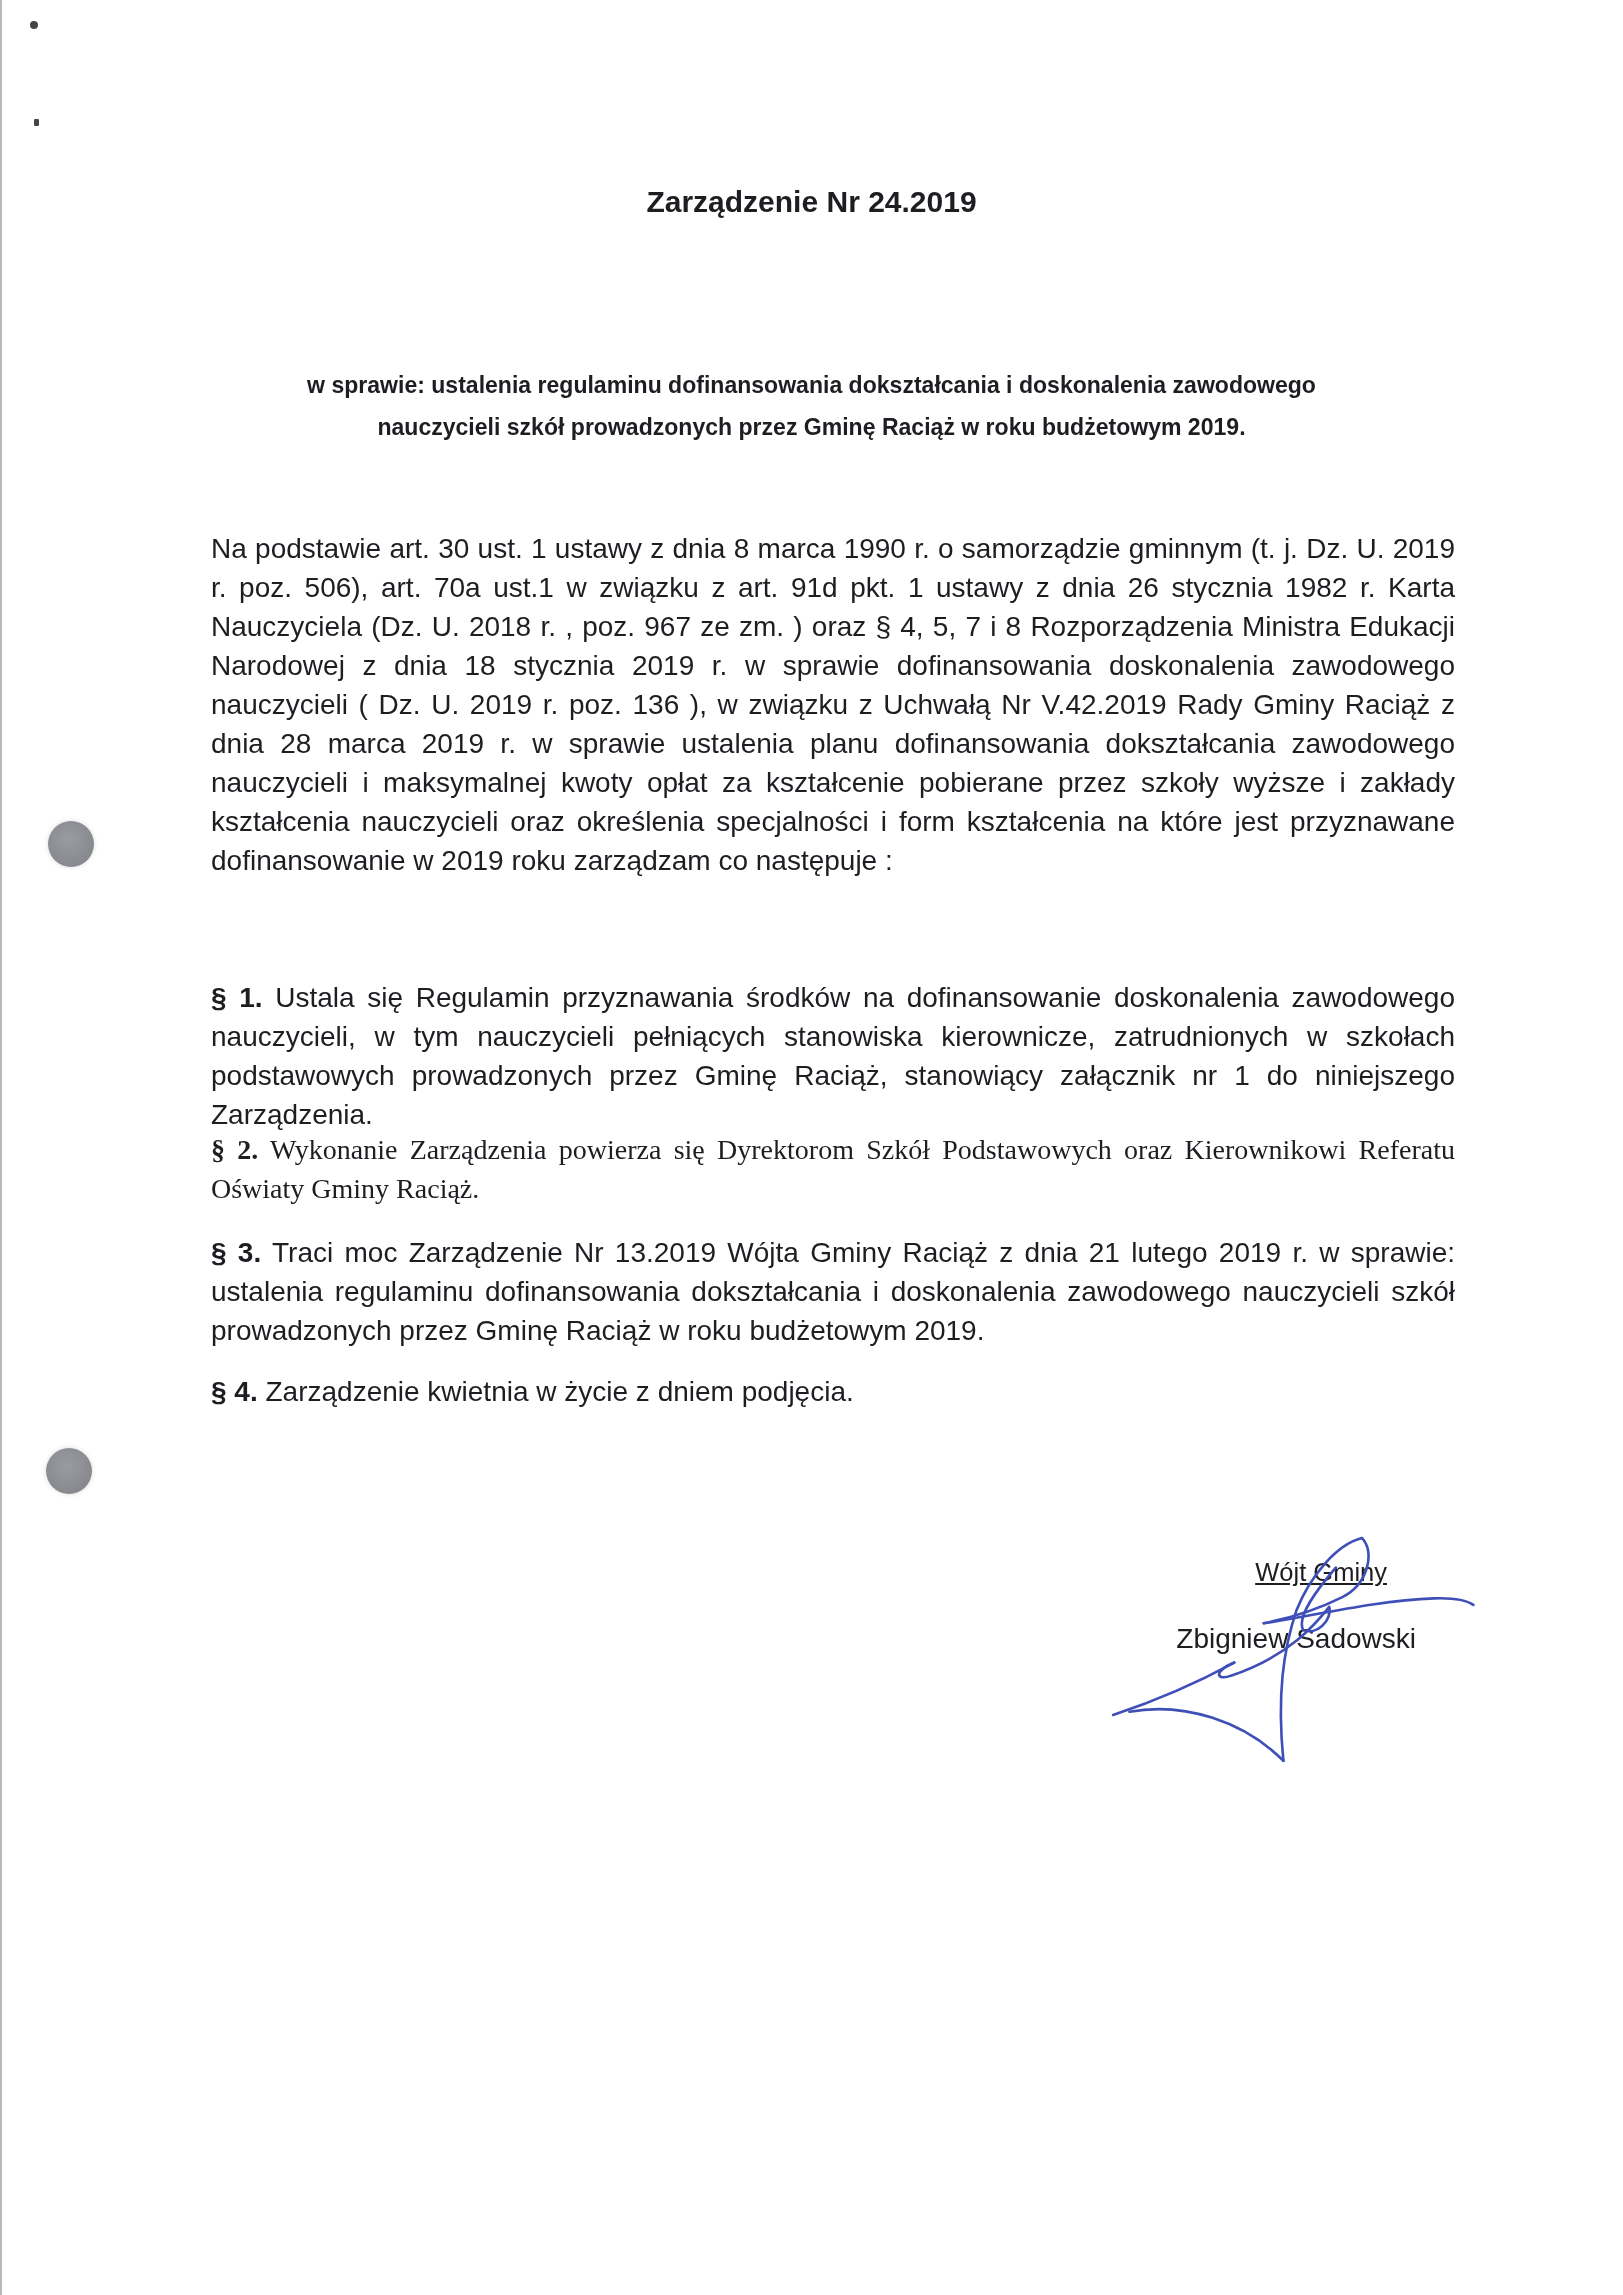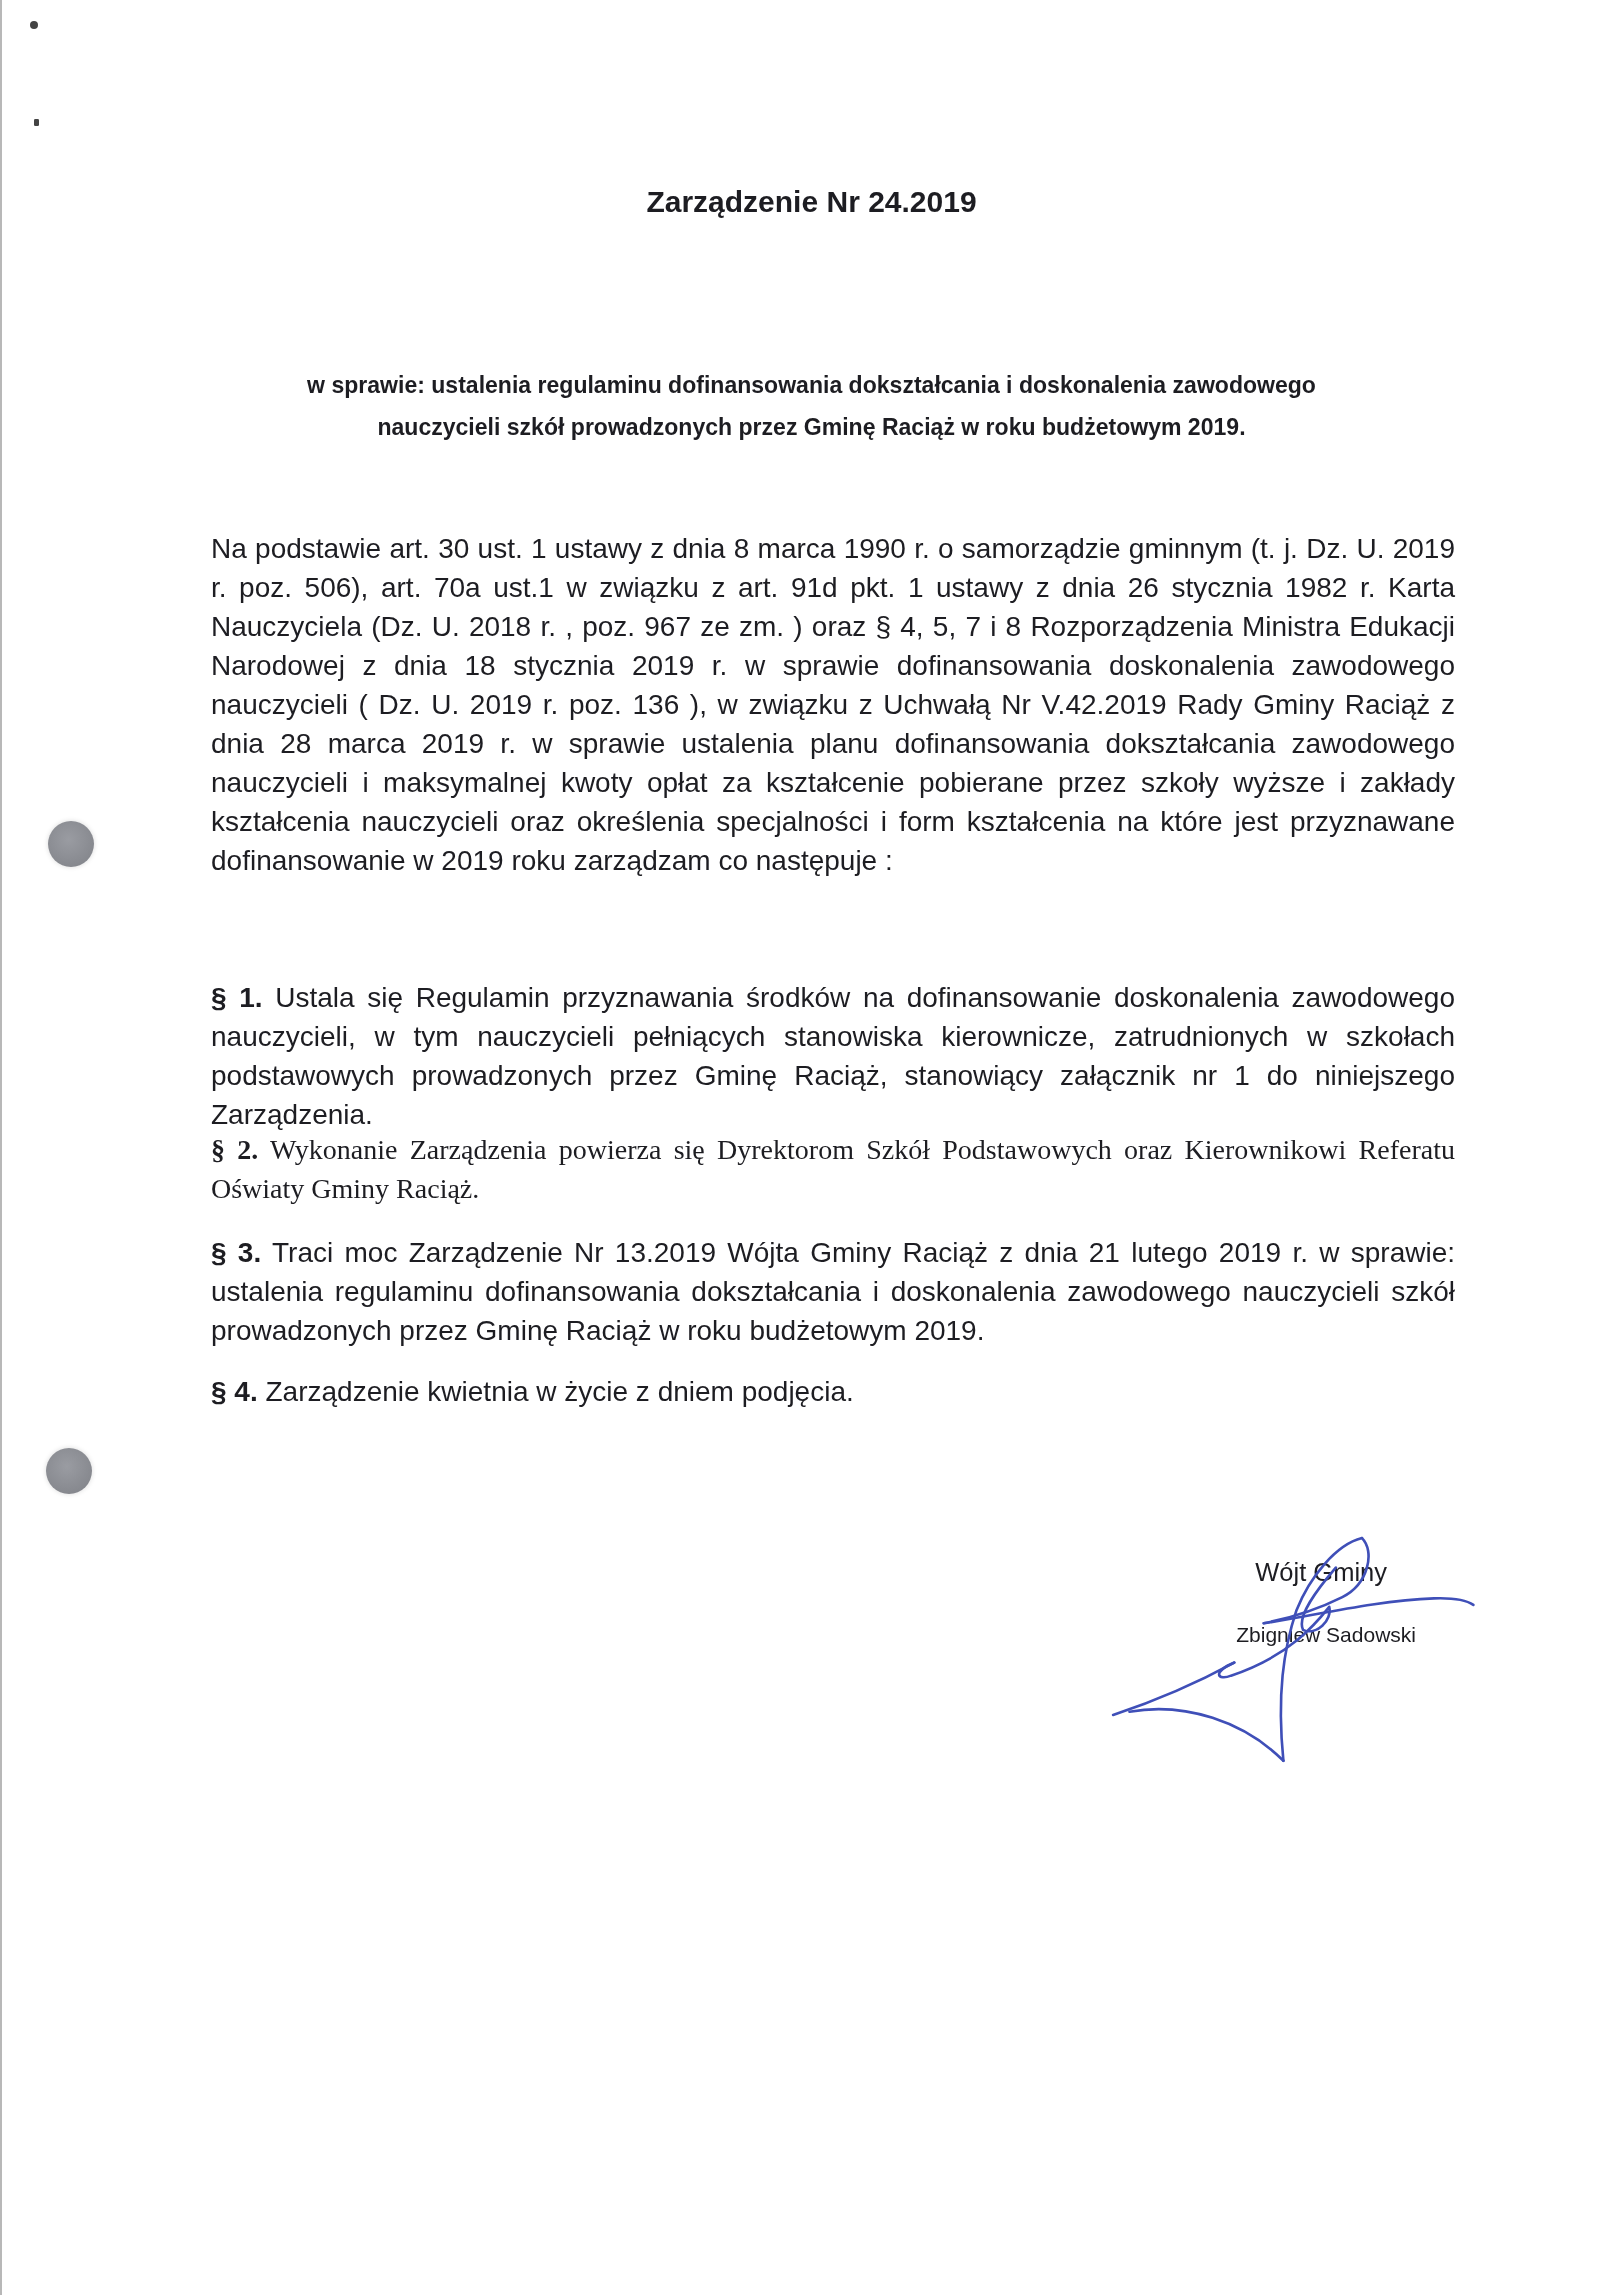--- a/index.html
+++ b/index.html
@@ -16,22 +16,22 @@
                font-weight: bold; font-size: 24px; line-height: 42px; top: 364px;
                transform: scaleX(0.96); transform-origin: center; }
     .para { position: absolute; left: 175px; width: 1244px; font-size: 28px; line-height: 39px;
             text-align: justify; text-align-last: left; margin-left: 36px; }
     .para b { font-weight: bold; }
     .p-intro { top: 529px; }
     .p1 { top: 978px; }
     .p2 { top: 1130px; font-family: Liberation Serif, serif; }
     .p3 { top: 1233px; }
     .p4 { top: 1372px; }
-    .sig-title { position: absolute; right: 236px; top: 1558px; font-size: 25.5px; }
-    .sig-name { position: absolute; right: 207px; top: 1623px; font-size: 21px; }
+    .sig-title { position: absolute; right: 236px; top: 1558px; font-size: 25.5px; text-decoration: underline; }
+    .sig-name { position: absolute; right: 207px; top: 1623px; font-size: 28px; }
     .signature { position: absolute; left: 1100px; top: 1525px; width: 393px; height: 262px; }
   </style>
 </head>
 <body>
 
 <div class="page-edge"></div>
 <div class="scan-mark" style="left:30px;top:21px;width:7.9px;height:7.9px;"></div>
 <div class="scan-mark" style="left:34px;top:119px;width:5.2px;height:6.5px;border-radius:1.3px;"></div>
 <div class="hole" style="left:48px;top:821px;"></div>
 <div class="hole" style="left:46px;top:1448px;"></div>

